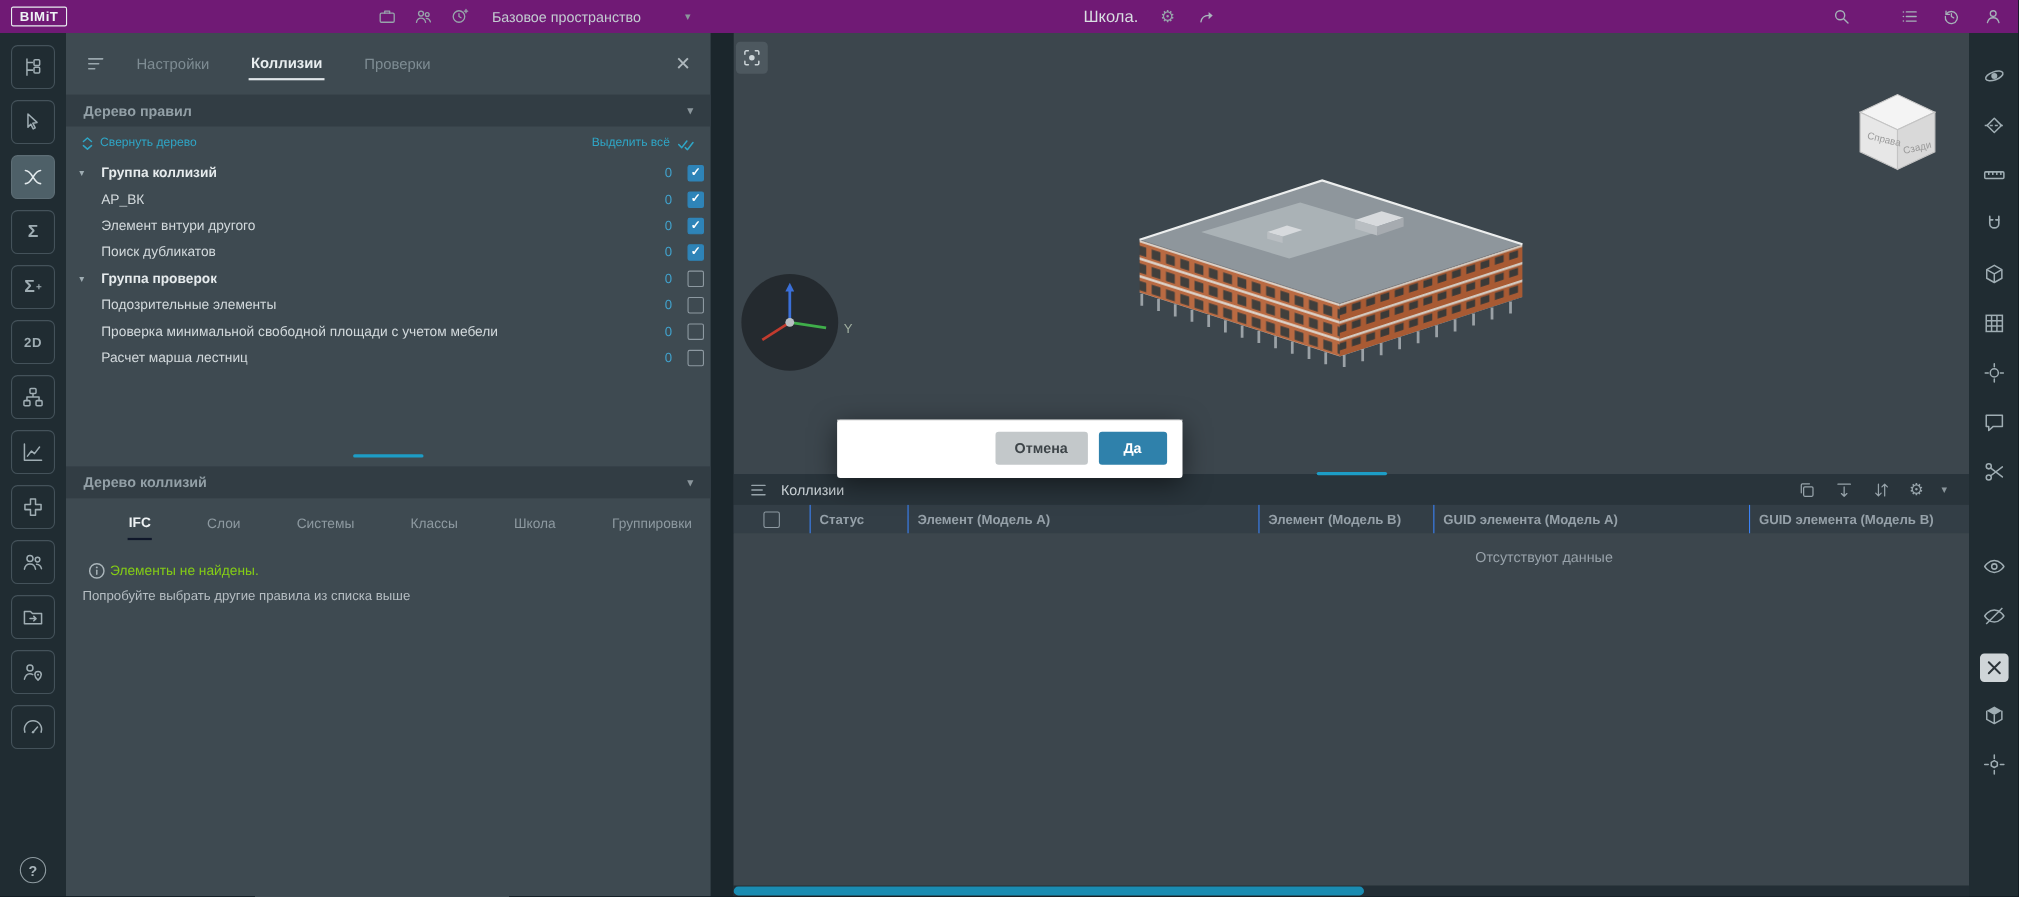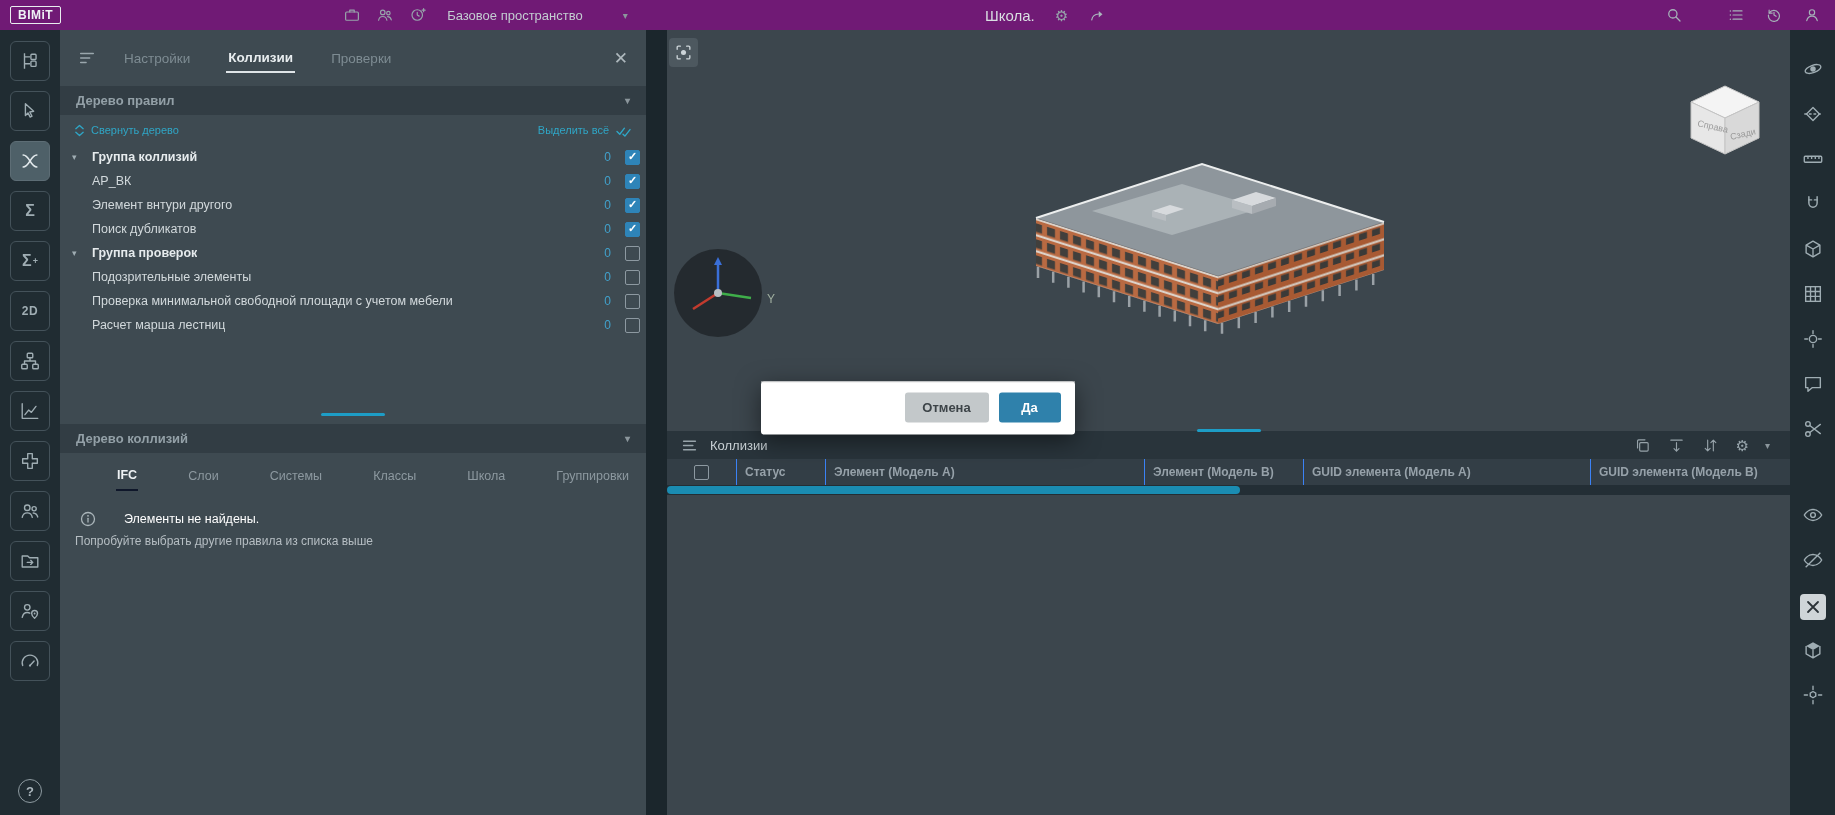--- a/index.html
+++ b/index.html
@@ -53,21 +53,21 @@
   .tree-row .cnt{margin-left:auto;margin-right:14px;color:#41a1cb;font-size:12px;}
   .cb{width:15px;height:15px;border:1.5px solid #8d99a1;border-radius:2px;position:relative;box-sizing:border-box;flex:0 0 15px;}
   .cb[data-checked="true"]{background:#2e84b8;border-color:#2e84b8;}
   .cb[data-checked="true"]::after{content:"✓";color:#fff;font-size:11px;font-weight:700;position:absolute;left:2px;top:-1px;}
   .tree-spacer{height:72px;}
   .lp-handle{width:64px;height:3px;background:#1d9dc6;border-radius:2px;margin:4px auto 8px;}
   .sub-tabs{height:34px;margin-top:6px;display:flex;align-items:center;justify-content:space-between;
             padding:0 16px 0 56px;font-size:12.5px;color:#8d99a0;}
   .stab{padding:7px 1px;}
   .stab.active{color:#eef2f4;font-weight:600;border-bottom:2px solid #0f172a;}
-  .empty-row{display:flex;align-items:center;gap:28px;padding-left:20px;margin-top:18px;color:#ffffff;font-size:12.5px;}
+  .empty-row{display:flex;align-items:center;gap:4px;padding-left:20px;margin-top:18px;color:#84cc16;font-size:12.5px;}
   .empty-hint{padding-left:15px;margin-top:7px;color:#b6bec3;font-size:12px;}
   
   .main{flex:1;display:flex;flex-direction:column;min-width:0;}
   .viewport{flex:1;position:relative;background:#3c464d;overflow:hidden;}
   .focus-btn{position:absolute;left:2px;top:8px;width:29px;height:29px;background:#4d585f;border-radius:4px;
              color:#cdd5d9;display:flex;align-items:center;justify-content:center;}
   .gizmo{position:absolute;left:5px;top:217px;}
   .building{position:absolute;left:365px;top:126px;}
   .viewcube{position:absolute;left:1010px;top:46px;}
   
@@ -478,20 +478,23 @@
           <div class="th th-cb">
             <span class="cb"></span>
           </div>
           <div class="th">Статус</div>
           <div class="th">Элемент (Модель A)</div>
           <div class="th">Элемент (Модель B)</div>
           <div class="th">GUID элемента (Модель A)</div>
           <div class="th">GUID элемента (Модель B)</div>
         </div>
 
+        <div class="bp-body">
+          <span class="empty-data">Отсутствуют данные</span>
+        </div>
 
         <div class="bp-scroll">
           <div class="bp-thumb"></div>
         </div>
       </section>
     </main>
 
     <nav class="right-rail">
       <span class="rr-icon">
         <svg width="22" height="22" viewBox="0 0 24 24" fill="none" stroke="currentColor" stroke-width="1.5">

